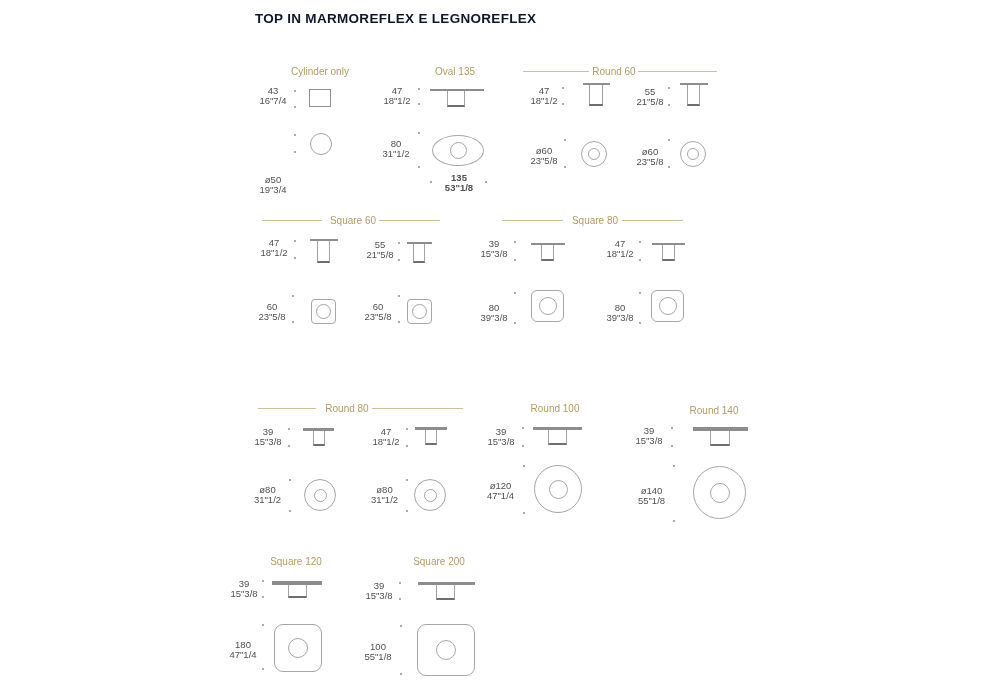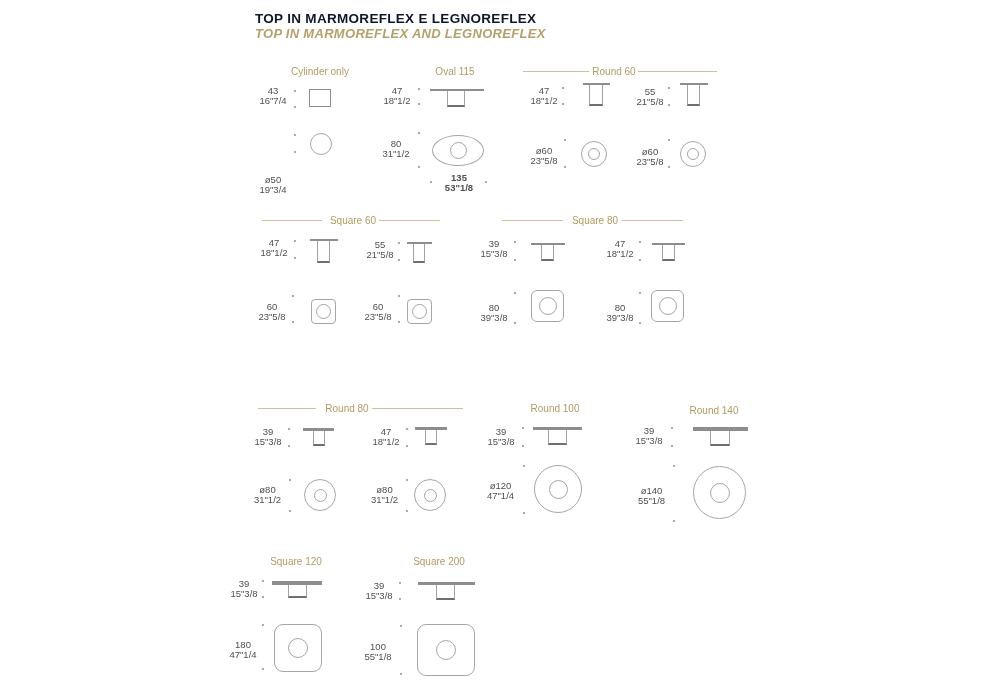--- a/index.html
+++ b/index.html
@@ -49,40 +49,39 @@
     position:absolute; inset:0; margin:auto; box-sizing:border-box;
     border:1px solid #a6a6a6; border-radius:50%;
   }
 </style>
 </head>
 <body>
 
 <div id="canvas">
 
   <div class="title">TOP IN MARMOREFLEX E LEGNOREFLEX</div>
-  <div class="subtitle">TOP IN MARMOREFLEX AND LEGNOREFLEX</div>
 
   <div>
     <div class="glabel" style="left:320px; top:66px;">Cylinder only</div>
     <div class="dim" style="left:256px; top:86px; width:34px;">
       <div>43</div>
       <div>16"7/4</div>
     </div>
     <div class="vticks" style="left:294px; top:90px; height:18px;"></div>
     <div class="box" style="left:309px; top:89px; width:22px; height:18px;"></div>
     <div class="dim" style="left:256px; top:131px; width:34px;margin-top:44px;">
       <div>ø50</div>
       <div>19"3/4</div>
     </div>
     <div class="vticks" style="left:294px; top:134px; height:19px;"></div>
     <div class="circ" style="left:310px; top:133px; width:22px; height:22px;"></div>
   </div>
 
   <div>
-    <div class="glabel" style="left:455px; top:66px;">Oval 115</div>
+    <div class="glabel" style="left:455px; top:66px;">Oval 135</div>
     <div class="dim" style="left:380px; top:86px; width:34px;">
       <div>47</div>
       <div>18"1/2</div>
     </div>
     <div class="vticks" style="left:418px; top:88px; height:17px;"></div>
     <div class="sv-top" style="left:430px; top:89px; width:54px; height:2px;"></div>
     <div class="sv-ped" style="left:447px; top:91px; width:18px; height:16px;"></div>
     <div class="dim" style="left:378px; top:139px; width:36px;">
       <div>80</div>
       <div>31"1/2</div>

